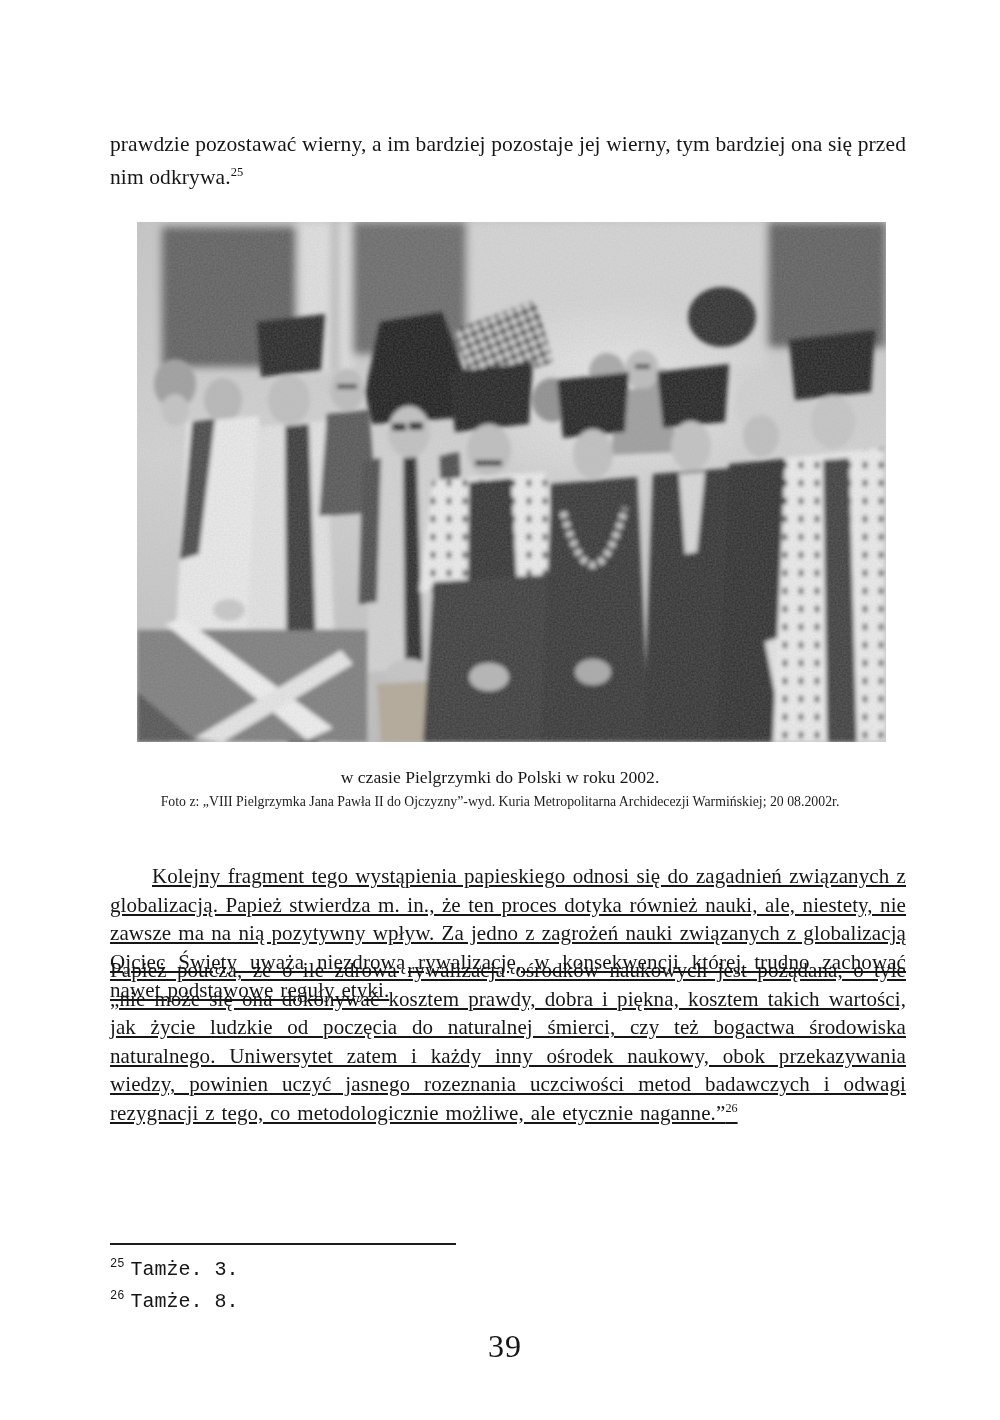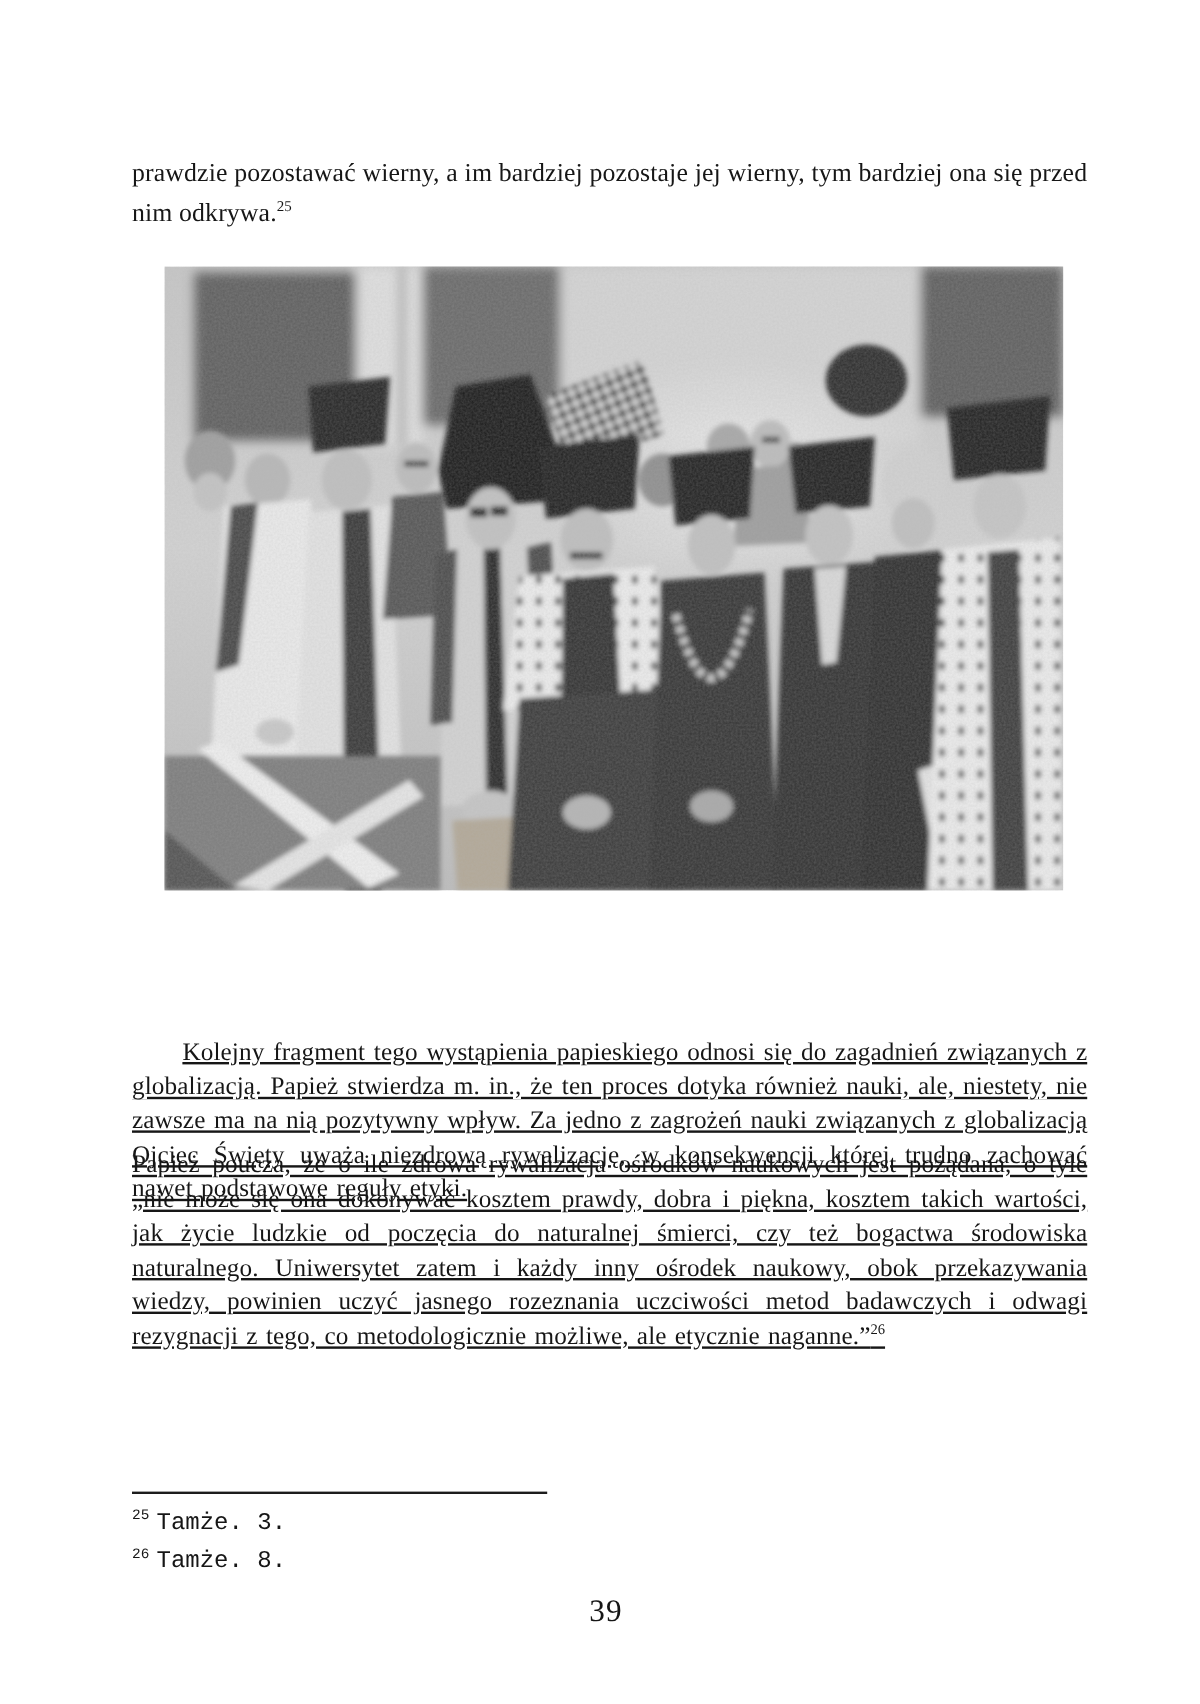--- a/index.html
+++ b/index.html
@@ -21,21 +21,21 @@
             font-size:21px;line-height:28.5px;text-align:justify;letter-spacing:.1px;word-spacing:1.5px;text-decoration:underline;}
   .p1{top:862px;text-indent:42px;}
   .p2{top:956px;}
 
   .fn-rule{position:absolute;left:110px;top:1243px;width:346px;height:0;
            border-top:2.5px solid #1c1c1c;}
   .footnotes{position:absolute;left:110px;top:1254px;font-size:20px;line-height:32px;font-family:Liberation Mono, monospace;}
   .footnotes sup{font-size:12px;margin-right:6px;}
 
   .pageno{position:absolute;left:440px;top:1328px;width:130px;text-align:center;
-          font-size:26px;letter-spacing:1px;}
+          font-size:32px;letter-spacing:1px;}
 </style>
 </head>
 <body>
 
 <div class="page">
 
   <p class="intro"><span>prawdzie pozostawać wierny, a im bardziej pozostaje jej wierny, tym bardziej ona się przed nim odkrywa.</span><sup>25</sup></p>
 
   <figure class="photo-frame">
     <svg viewBox="0 0 749 520" preserveAspectRatio="none">
@@ -158,20 +158,22 @@
         <path d="M28,402 L46,396 L196,506 L170,518 Z" fill="#f0f0f0"></path>
         <path d="M58,516 L204,428 L216,442 L86,520 Z" fill="#e6e6e6"></path>
         <path d="M0,470 L60,520 L0,520 Z" fill="#525252"></path>
       </g>
 
       <rect width="749" height="520" filter="url(#grain)" opacity="0.5"></rect>
     </svg>
   </figure>
 
   <div class="caption">
+    <div class="cap-main">w czasie Pielgrzymki do Polski w roku 2002.</div>
+    <div class="cap-credit">Foto z: „VIII Pielgrzymka Jana Pawła II do Ojczyzny”-wyd. Kuria Metropolitarna Archidecezji Warmińskiej; 20 08.2002r.</div>
   </div>
 
   <p class="body-par p1">Kolejny fragment tego wystąpienia papieskiego odnosi się do zagadnień związanych z globalizacją. Papież stwierdza m. in., że ten proces dotyka również nauki, ale, niestety, nie zawsze ma na nią pozytywny wpływ. Za jedno z zagrożeń nauki związanych z globalizacją Ojciec Święty uważa niezdrową rywalizację, w konsekwencji której trudno zachować nawet podstawowe reguły etyki.</p>
 
   <p class="body-par p2"><span>Papież poucza, że o ile zdrowa rywalizacja ośrodków naukowych jest pożądana, o tyle „nie może się ona dokonywać kosztem prawdy, dobra i piękna, kosztem takich wartości, jak życie ludzkie od poczęcia do naturalnej śmierci, czy też bogactwa środowiska naturalnego. Uniwersytet zatem i każdy inny ośrodek naukowy, obok przekazywania wiedzy, powinien uczyć jasnego rozeznania uczciwości metod badawczych i odwagi rezygnacji z tego, co metodologicznie możliwe, ale etycznie naganne.”</span><sup>26</sup></p>
 
   <div class="fn-rule"></div>
 
   <div class="footnotes">
     <div><sup>25</sup><span>Tamże. 3.</span></div>

